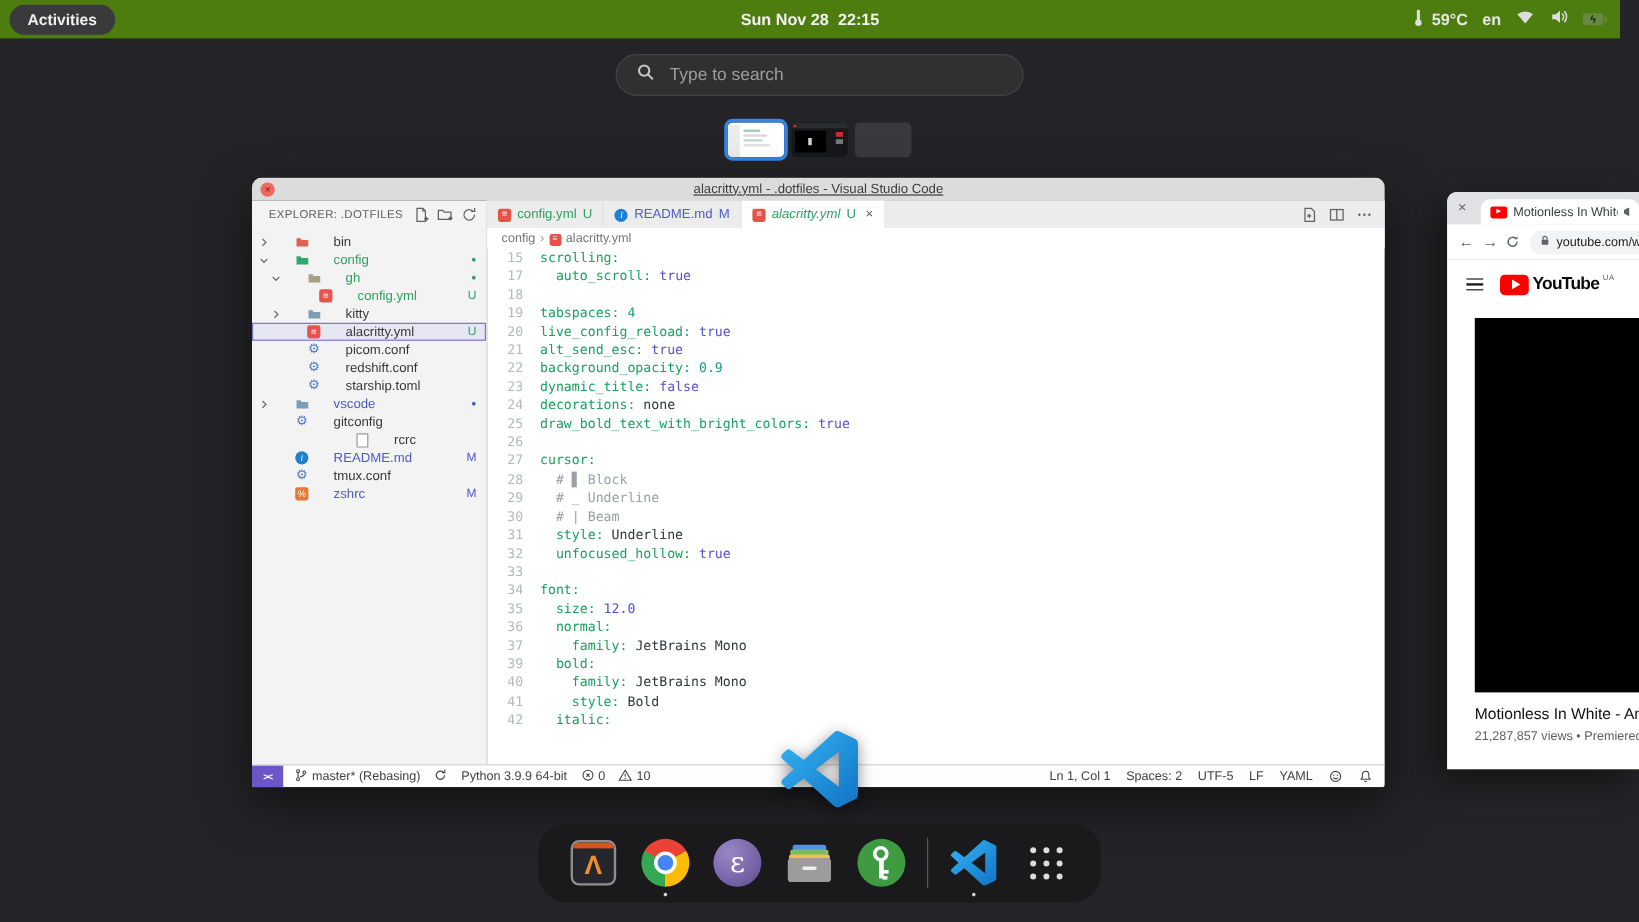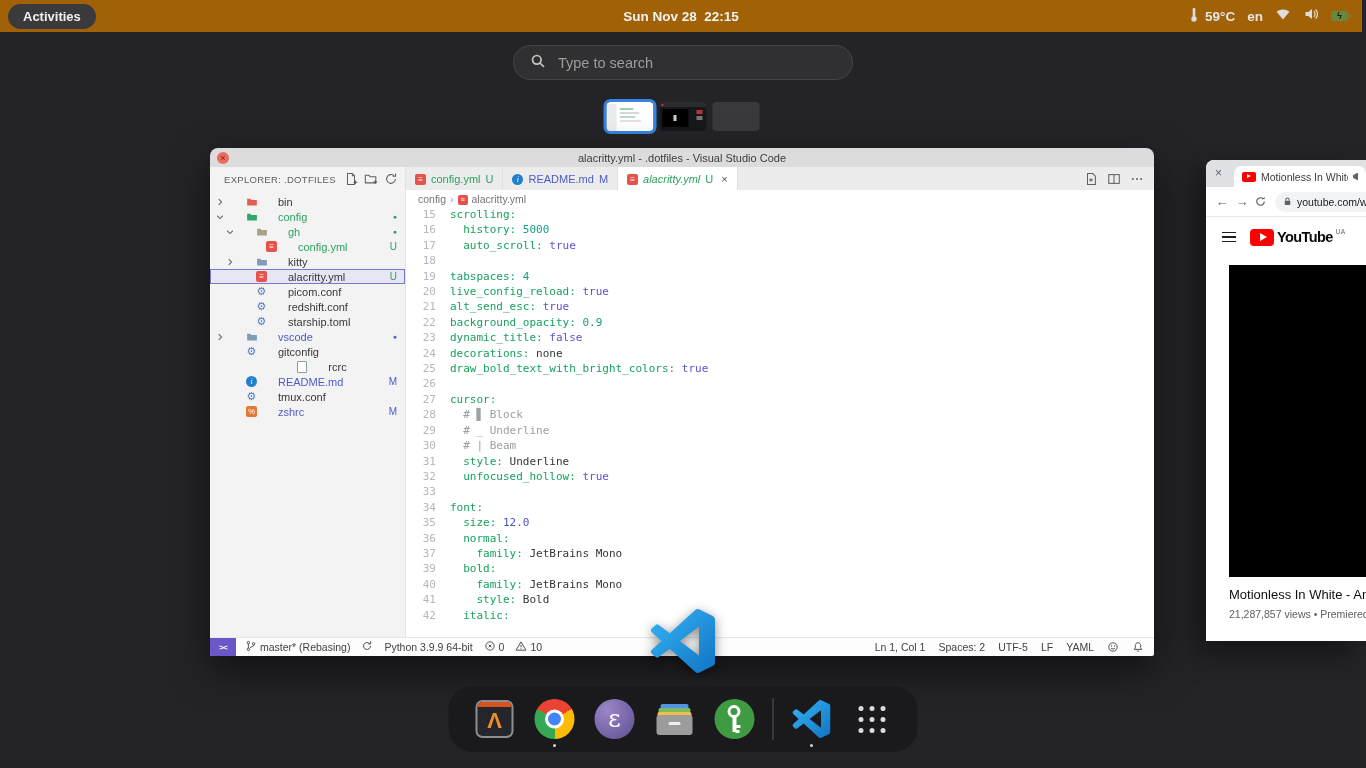--- a/index.html
+++ b/index.html
@@ -1,20 +1,20 @@
 <!DOCTYPE html>
 <html style="--c-accent: #3584e4; --c-untracked: #2da161; --c-modified: #4e5ac8; --c-yaml: #e5534b; --c-remote: #6b57c8; --c-key: #18a15f; --c-number: #159d86; --c-number-alt: #4453c6; --c-boolean: #5b52cf; --c-text: #30353a; --c-comment: #9aa0a6; --c-linenum: #b2b8bd;"><head>
 <meta charset="utf-8">
 <style>
   html,body{margin:0;padding:0;background:#222225;}
   #stage{position:relative;width:1366px;height:768px;overflow:hidden;
          font-family:"Liberation Sans",sans-serif;background:#242428;}
 
   
-  #topbar{position:absolute;left:0;top:0;right:4px;height:32px;background:#a16207;
+  #topbar{position:absolute;left:0;top:0;right:16px;height:32px;background:#4d7c0f;
           display:flex;align-items:center;text-align:right;}
   .activities-pill{margin-left:8px;background:#3a3a3d;border-radius:16px;padding:5px 15px;
           color:#f0f0f0;font-size:13px;font-weight:700;cursor:pointer;}
   .clock{position:absolute;left:50%;transform:translateX(-50%);color:#f2f2f2;
           font-size:13.5px;font-weight:700;white-space:pre;}
   .tray{position:absolute;right:14px;display:flex;align-items:center;gap:12px;color:#e6e6e6;}
   .tray .grp{display:flex;align-items:center;gap:3px;font-size:13.5px;font-weight:700;}
   .tray svg{width:16px;height:16px;}
   .battery{width:17px;height:10px;background:#66883f;border-radius:2px;position:relative;
           display:flex;align-items:center;justify-content:center;color:#14240a;font-size:9px;font-weight:700;}
@@ -43,21 +43,21 @@
   .ws2-t2{position:absolute;right:4px;top:14px;width:6px;height:4px;background:#777;}
   .ws-thumb.empty{background:#3a3a3e;}
 
   
   #vscode{position:absolute;left:210px;top:148px;width:944px;height:508px;
           border-radius:8px 8px 2px 2px;overflow:hidden;box-shadow:0 14px 40px rgba(0,0,0,.55);
           display:flex;flex-direction:column;font-size:11px;}
   .vsc-titlebar{height:19px;background:#dcdcdc;position:relative;display:flex;align-items:center;justify-content:center;flex:none;}
   .vsc-close{position:absolute;left:7px;top:3.5px;width:12px;height:12px;border-radius:50%;background:#ed6a5e;
           color:#7e1d14;font-size:9px;line-height:12px;text-align:center;cursor:pointer;}
-  .vsc-title{font-size:11px;color:#3c3c3c;}
+  .vsc-title{font-size:11px;color:#3c3c3c;text-decoration:underline;}
   .vsc-main{flex:1;display:flex;min-height:0;}
   .vsc-explorer{width:195px;flex:none;background:#f3f3f3;border-right:1px solid #e2e2e2;overflow:hidden;}
   .exp-header{height:24px;display:flex;align-items:center;padding:0 8px 0 14px;gap:8px;}
   .exp-title{font-size:9.5px;color:#5f5f5f;letter-spacing:.3px;white-space:nowrap;}
   .exp-actions{margin-left:auto;display:flex;gap:6px;}
   .exp-actions .abtn{width:14px;height:14px;cursor:pointer;}
   .exp-actions svg{width:14px;height:14px;}
   .tree{padding-top:3px;}
   .tree-row{height:15px;display:flex;align-items:center;gap:20px;cursor:pointer;padding-right:8px;box-sizing:border-box;}
   .tree-row .chev{width:10px;flex:none;display:flex;}
@@ -441,21 +441,20 @@
             </div>
           </div>
         <div class="breadcrumb">
             <span>config</span>
             <span class="sep">›</span>
             <span><span class="mini-sq" style="background:var(--c-yaml)">≡</span></span>
             <span>alacritty.yml</span>
           </div>
         <div class="code-area">
             <div class="code-line"><span class="ln">15</span><span><span class="tok-k">scrolling:</span></span></div>
-            <div class="code-line"><span class="ln">16</span><span><span class="tok-t">  </span><span class="tok-k">history:</span><span class="tok-t"> </span><span class="tok-n">5000</span></span></div>
             <div class="code-line"><span class="ln">17</span><span><span class="tok-t">  </span><span class="tok-k">auto_scroll:</span><span class="tok-t"> </span><span class="tok-b">true</span></span></div>
             <div class="code-line"><span class="ln">18</span><span></span></div>
             <div class="code-line"><span class="ln">19</span><span><span class="tok-k">tabspaces:</span><span class="tok-t"> </span><span class="tok-n">4</span></span></div>
             <div class="code-line"><span class="ln">20</span><span><span class="tok-k">live_config_reload:</span><span class="tok-t"> </span><span class="tok-b">true</span></span></div>
             <div class="code-line"><span class="ln">21</span><span><span class="tok-k">alt_send_esc:</span><span class="tok-t"> </span><span class="tok-b">true</span></span></div>
             <div class="code-line"><span class="ln">22</span><span><span class="tok-k">background_opacity:</span><span class="tok-t"> </span><span class="tok-n">0.9</span></span></div>
             <div class="code-line"><span class="ln">23</span><span><span class="tok-k">dynamic_title:</span><span class="tok-t"> </span><span class="tok-b">false</span></span></div>
             <div class="code-line"><span class="ln">24</span><span><span class="tok-k">decorations:</span><span class="tok-t"> none</span></span></div>
             <div class="code-line"><span class="ln">25</span><span><span class="tok-k">draw_bold_text_with_bright_colors:</span><span class="tok-t"> </span><span class="tok-b">true</span></span></div>
             <div class="code-line"><span class="ln">26</span><span></span></div>

